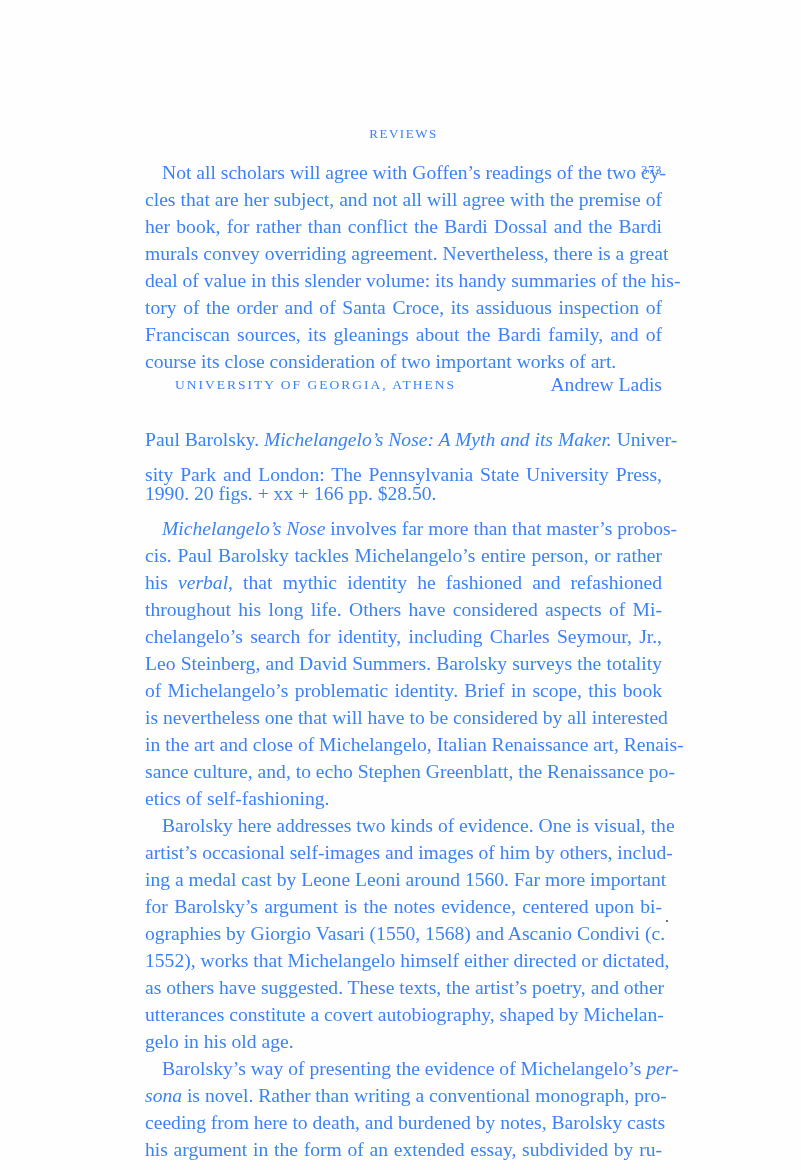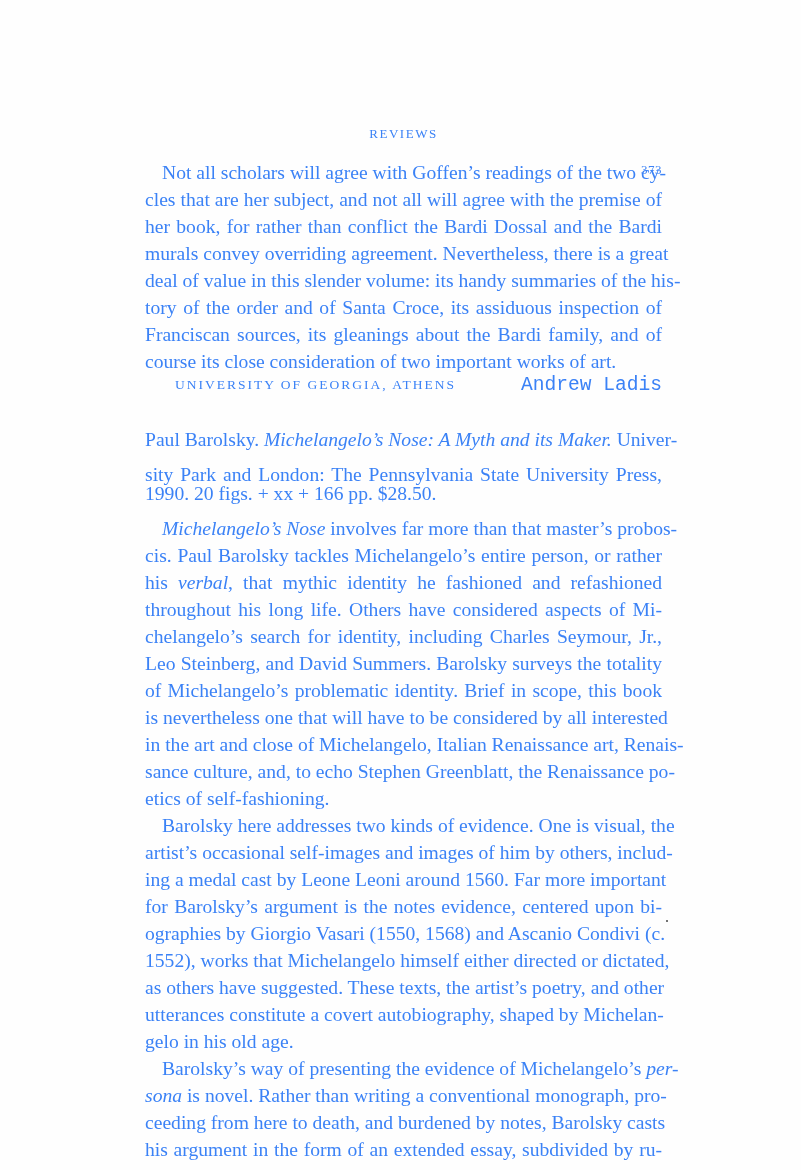--- a/index.html
+++ b/index.html
@@ -20,21 +20,21 @@
     position: absolute; left: 145px; width: 517px; height: 26px;
     font-size: 19.6px; line-height: 26px; white-space: nowrap;
     text-align: justify; text-align-last: justify;
   }
   .ln.last { text-align-last: left; }
   .ln.indent { left: 162px; width: 500px; }
   .sig-row {
     position: absolute; left: 145px; width: 517px; height: 26px; line-height: 26px;
   }
   .affil { position: absolute; left: 0; top: 0; font-size: 13.5px; letter-spacing: 2px; margin-left: 30px; }
-  .reviewer { position: absolute; right: 0; top: 0; font-size: 19.6px; font-family: Liberation Mono, monospace; }
+  .reviewer { position: absolute; right: 0; top: 0; font-size: 19.6px; }
   i { font-style: italic; }
   .speck { position: absolute; width: 2px; height: 2px; background: #444; border-radius: 1px; }
 </style>
 </head>
 <body>
 
 <div class="page">
 
   <div class="running-head">
     <span class="running-title">REVIEWS</span>

